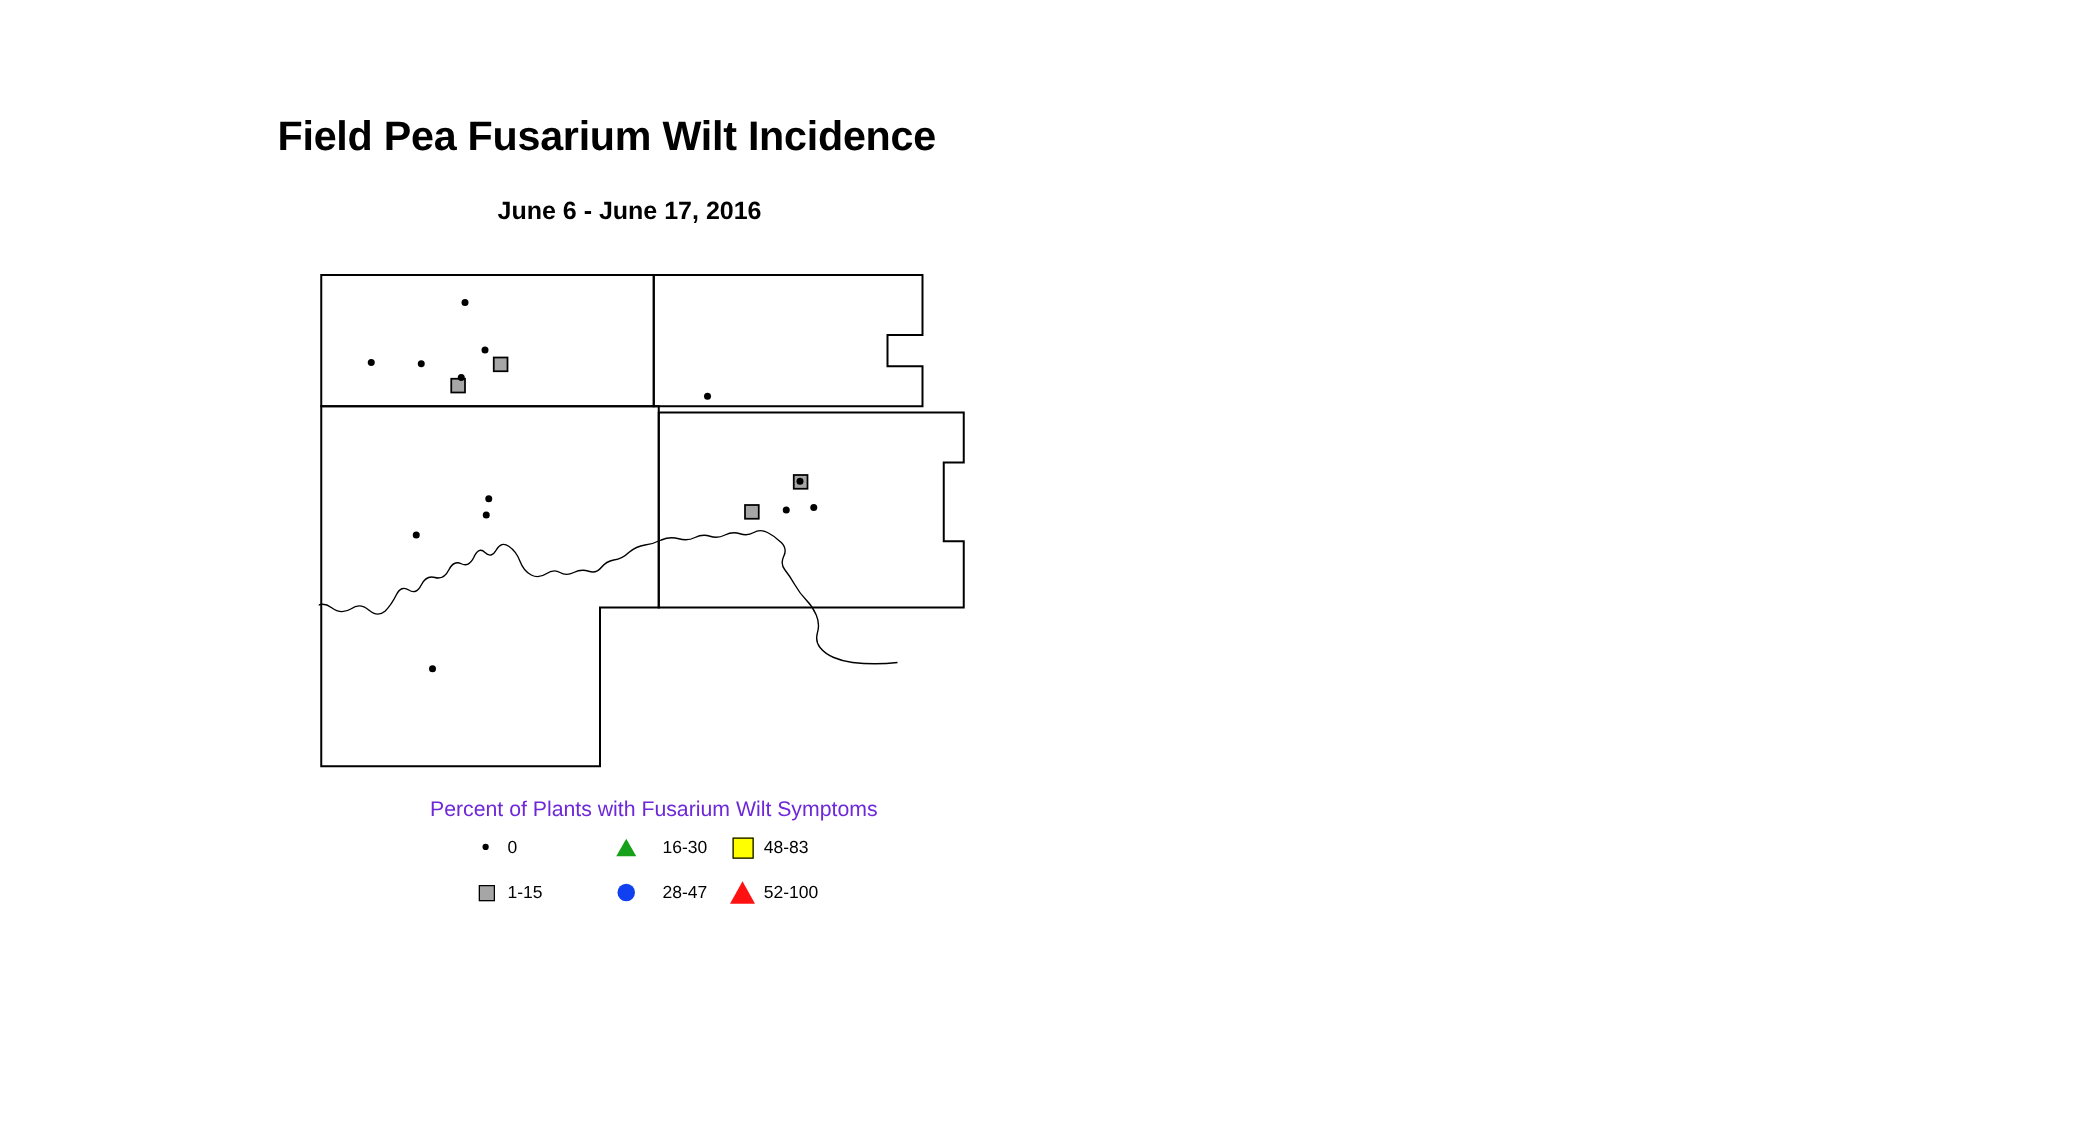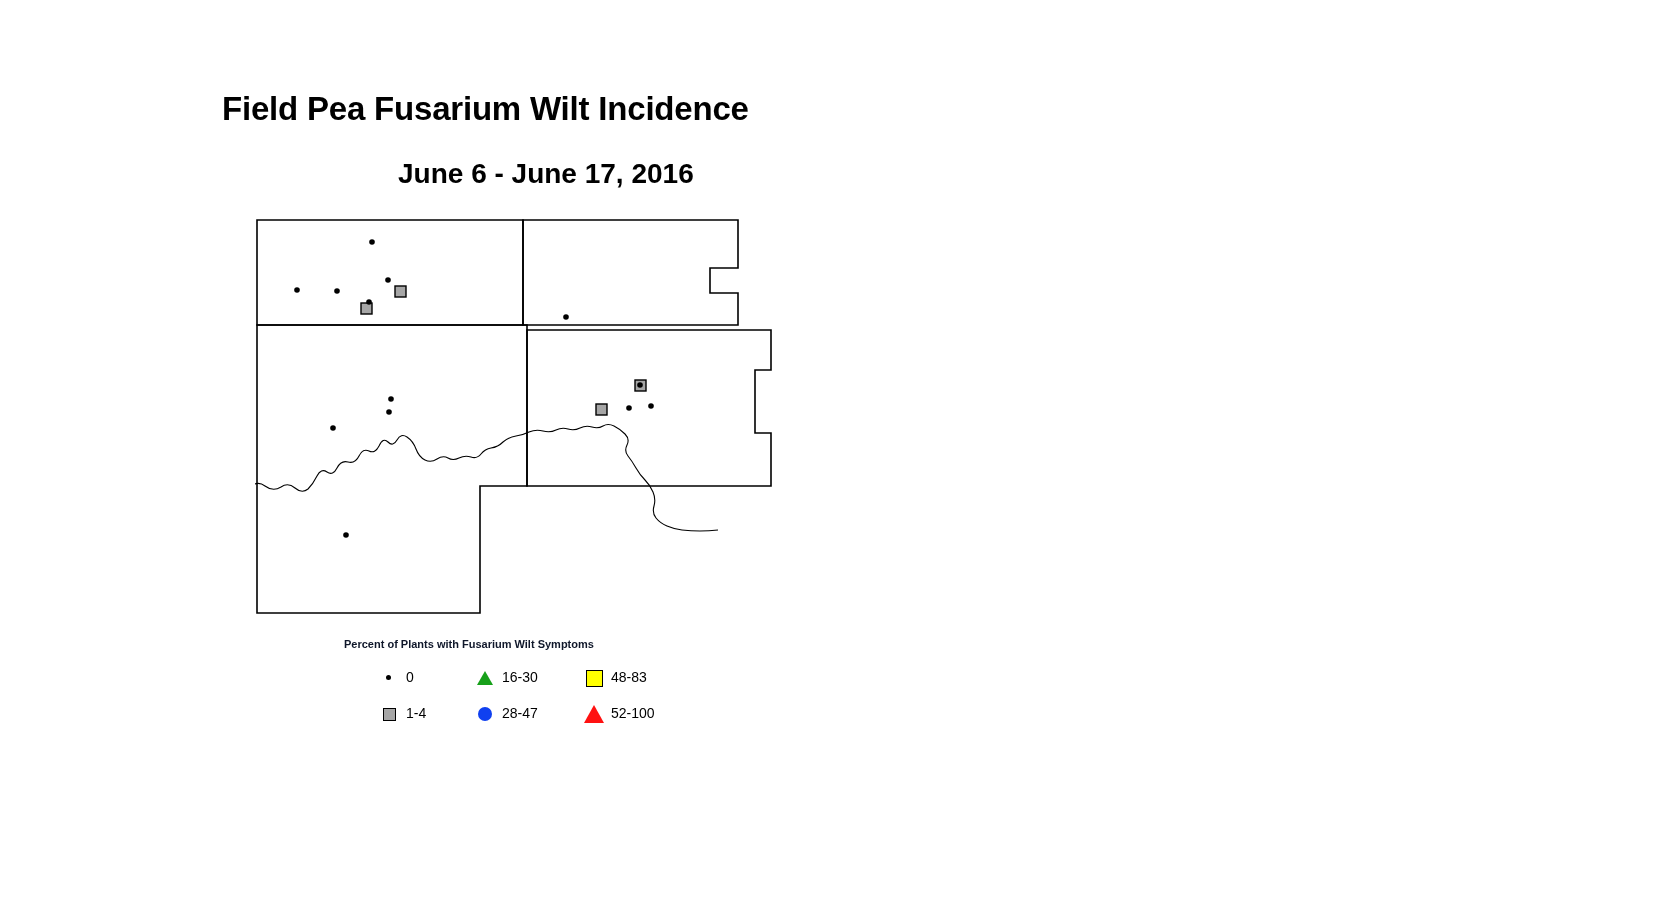--- a/index.html
+++ b/index.html
@@ -27,41 +27,41 @@
     font-size: 33px;
     font-weight: bold;
     color: #000000;
     letter-spacing: -0.2px;
     white-space: nowrap;
   }
   .subtitle {
     position: absolute;
     left: 398px;
     top: 158px;
-    font-size: 28px;
+    font-size: 20px;
     font-weight: bold;
     color: #000000;
     white-space: nowrap;
   }
   .map-wrap {
     position: absolute;
     left: 255px;
     top: 218px;
     width: 530px;
     height: 400px;
   }
   .map-wrap svg { display: block; }
 
   .legend-title {
     position: absolute;
     left: 344px;
     top: 638px;
-    font-size: 11px;
-    font-weight: bold;
-    color: #0f172a;
+    font-size: 17px;
+    font-weight: normal;
+    color: #6d28d9;
     white-space: nowrap;
   }
   .legend-grid {
     position: absolute;
     left: 378px;
     top: 666px;
     width: 340px;
   }
   .legend-row {
     position: relative;
@@ -79,21 +79,21 @@
     position: relative;
     flex: 0 0 22px;
   }
   .legend-item .lbl {
     font-size: 14px;
     color: #000000;
     white-space: nowrap;
     margin-left: 6px;
   }
   .col-0 { left: 0px; }
-  .col-1 { left: 96px; }
+  .col-1 { left: 112px; gap: 12px; }
   .col-2 { left: 205px; text-align: right; }
 
   
   .sym-dot::after {
     content: "";
     position: absolute;
     left: 8px; top: 9px;
     width: 5px; height: 5px;
     border-radius: 50%;
     background: #000000;
@@ -222,21 +222,21 @@
       </div>
       <div class="legend-item col-2">
         <span class="sym sym-square-yellow"></span>
         <span class="lbl">48-83</span>
       </div>
     </div>
 
     <div class="legend-row">
       <div class="legend-item col-0">
         <span class="sym sym-square-gray"></span>
-        <span class="lbl">1-4</span>
+        <span class="lbl">1-15</span>
       </div>
       <div class="legend-item col-1">
         <span class="sym sym-circle-blue"></span>
         <span class="lbl">28-47</span>
       </div>
       <div class="legend-item col-2">
         <span class="sym sym-tri-red"></span>
         <span class="lbl">52-100</span>
       </div>
     </div>

